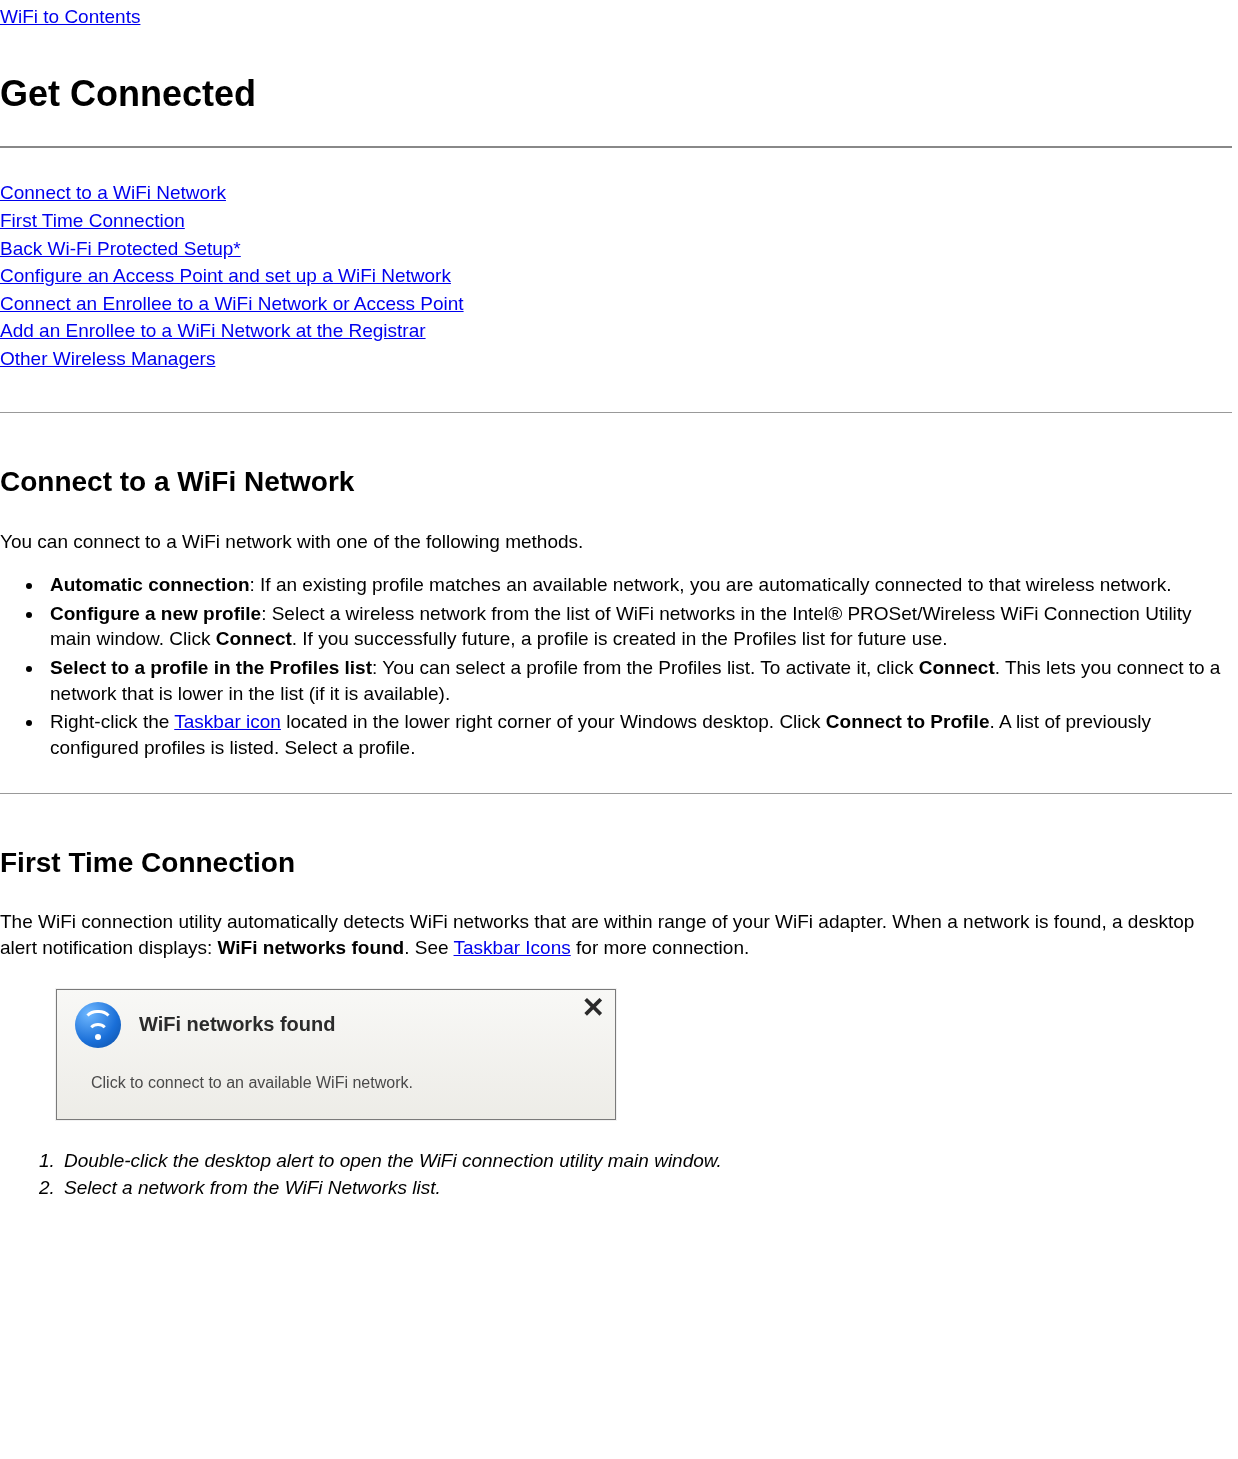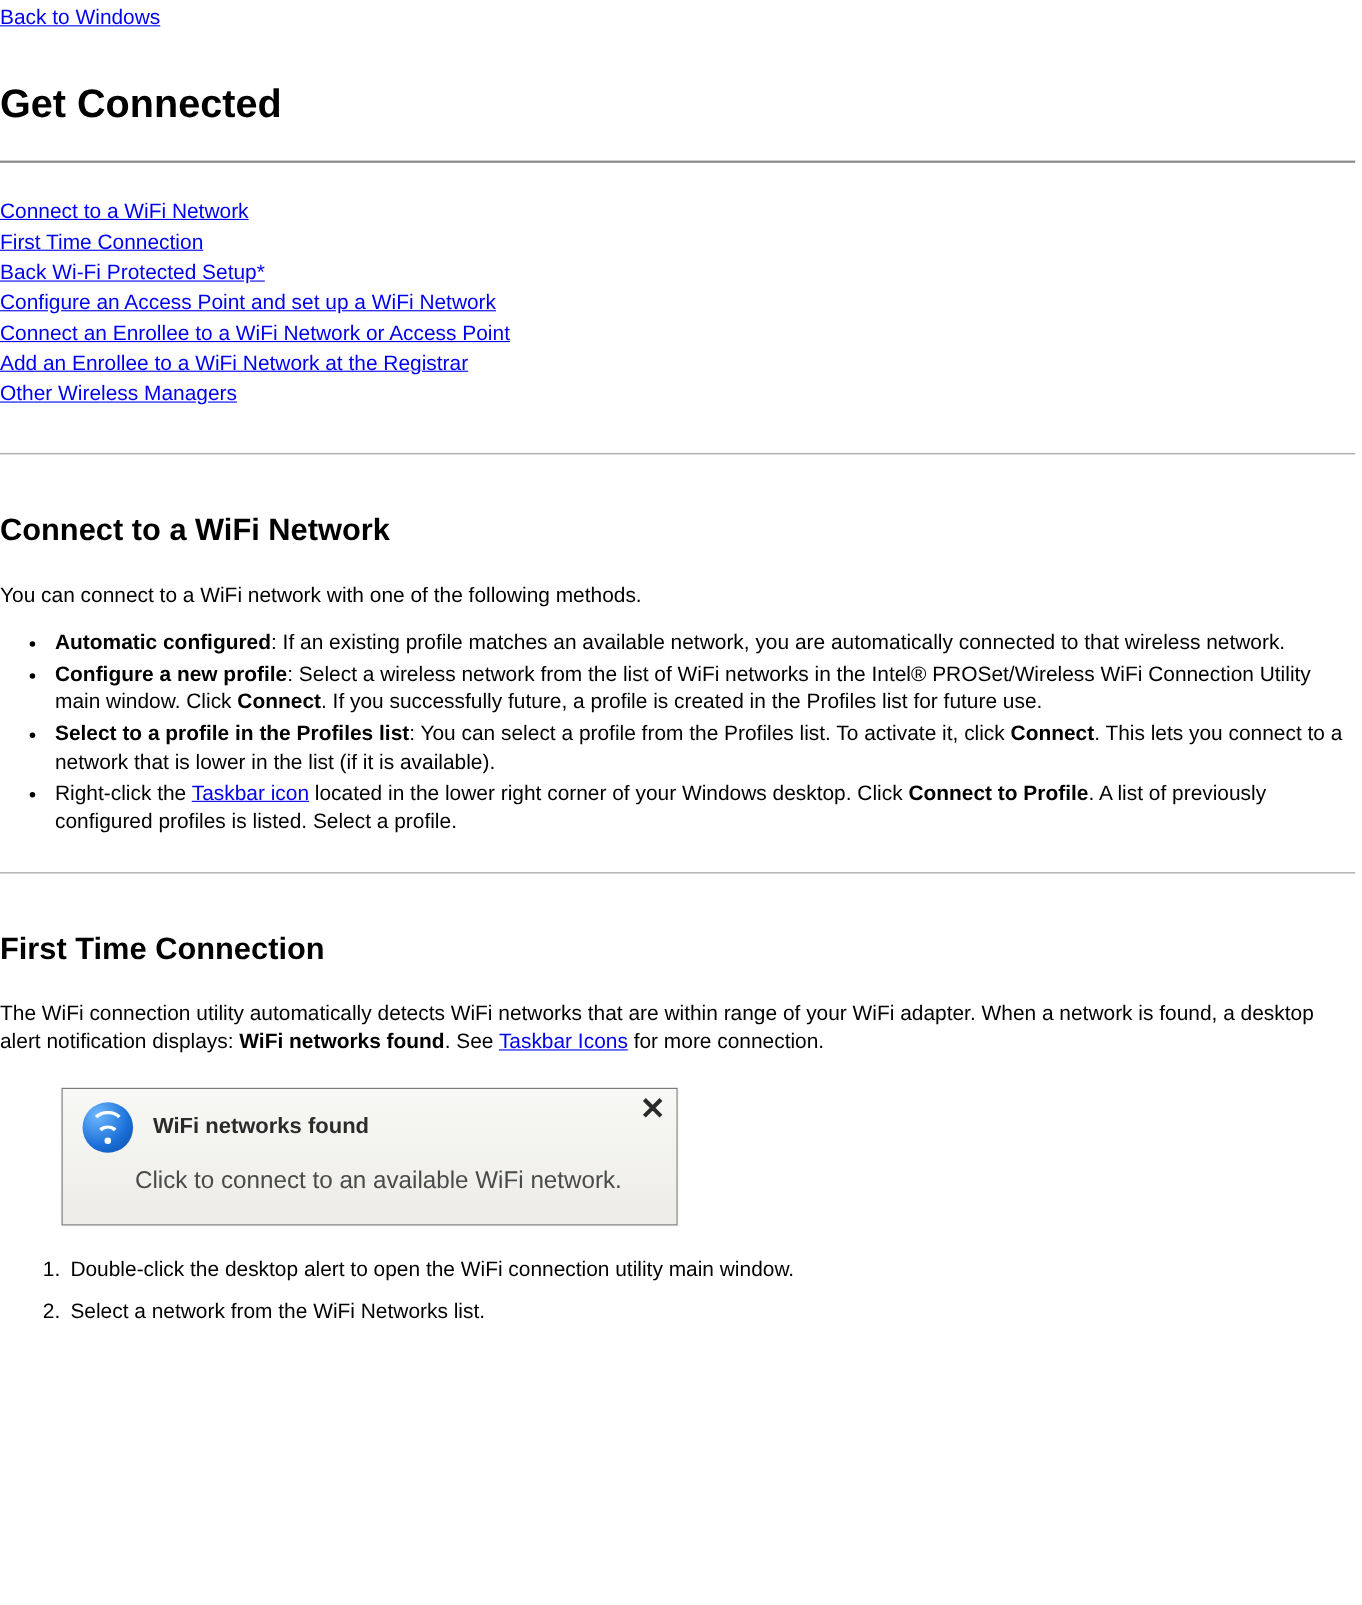--- a/index.html
+++ b/index.html
@@ -53,22 +53,23 @@
   }
   ul.methods li {
     margin: 3px 0;
     padding-left: 6px;
   }
   ol.steps {
     padding-left: 60px;
     margin: 18px 0;
   }
   ol.steps li {
-    margin: 12px 0;
+    margin: 1px 0;
     padding-left: 4px;
+    font-style: italic;
   }
   b { font-weight: bold; }
 
   
   .notif-wrap {
     margin: 28px 0 28px 56px;
   }
   .notif {
     width: 560px;
     border: 1px solid #7a7a7a;
@@ -109,39 +110,38 @@
   .arc1 { width: 26px; height: 12px; border-radius: 26px 26px 0 0; }
   .arc2 { width: 16px; height: 8px; border-radius: 16px 16px 0 0; margin-top:-4px;}
   .wifi-dot { width: 6px; height: 6px; background:#fff; border-radius:50%; margin-top:-2px;}
   .notif-title {
     font-weight: bold;
     font-size: 20px;
     margin-left: 18px;
     color: #2b2b2b;
   }
   .notif-sub {
-    font-size: 22px;
+    font-size: 16px;
     color: #4a4a4a;
-    margin: 10px 0 0 16px;
-    text-align: center;
+    margin: 24px 0 0 16px;
   }
   .notif-close {
     position: absolute;
     top: 4px;
     right: 10px;
     font-size: 28px;
     font-weight: bold;
     color: #2b2b2b;
     line-height: 1;
   }
 </style>
 </head>
 <body>
 
-<div><a>Back to Windows</a></div>
+<div><a>WiFi to Contents</a></div>
 
 <h1>Get Connected</h1>
 
 <hr>
 
 <div class="toc-line"><a>Connect to a WiFi Network</a></div>
 <div class="toc-line"><a>First Time Connection</a></div>
 <div class="toc-line"><a>Back Wi-Fi Protected Setup*</a></div>
 <div class="toc-line"><a>Configure an Access Point and set up a WiFi Network</a></div>
 <div class="toc-line"><a>Connect an Enrollee to a WiFi Network or Access Point</a></div>
@@ -149,21 +149,21 @@
 <div class="toc-line"><a>Other Wireless Managers</a></div>
 
 <hr class="thin" style="margin-top:40px;">
 
 <h2>Connect to a WiFi Network</h2>
 
 <p>You can connect to a WiFi network with one of the following methods.</p>
 
 <ul class="methods">
   <li>
-    <b>Automatic configured</b><span>: If an existing profile matches an available network, you are automatically connected to that wireless network.</span>
+    <b>Automatic connection</b><span>: If an existing profile matches an available network, you are automatically connected to that wireless network.</span>
   </li>
   <li>
     <b>Configure a new profile</b><span>: Select a wireless network from the list of WiFi networks in the Intel® PROSet/Wireless WiFi Connection Utility main window. Click </span><b>Connect</b><span>. If you successfully future, a profile is created in the Profiles list for future use.</span>
   </li>
   <li>
     <b>Select to a profile in the Profiles list</b><span>: You can select a profile from the Profiles list. To activate it, click </span><b>Connect</b><span>. This lets you connect to a network that is lower in the list (if it is available).</span>
   </li>
   <li style="margin-bottom:6px;">
     <span>Right-click the </span><a>Taskbar icon</a><span> located in the lower right corner of your Windows desktop. Click </span><b>Connect to Profile</b><span>. A list of previously configured profiles is listed. Select a profile.</span>
   </li>

